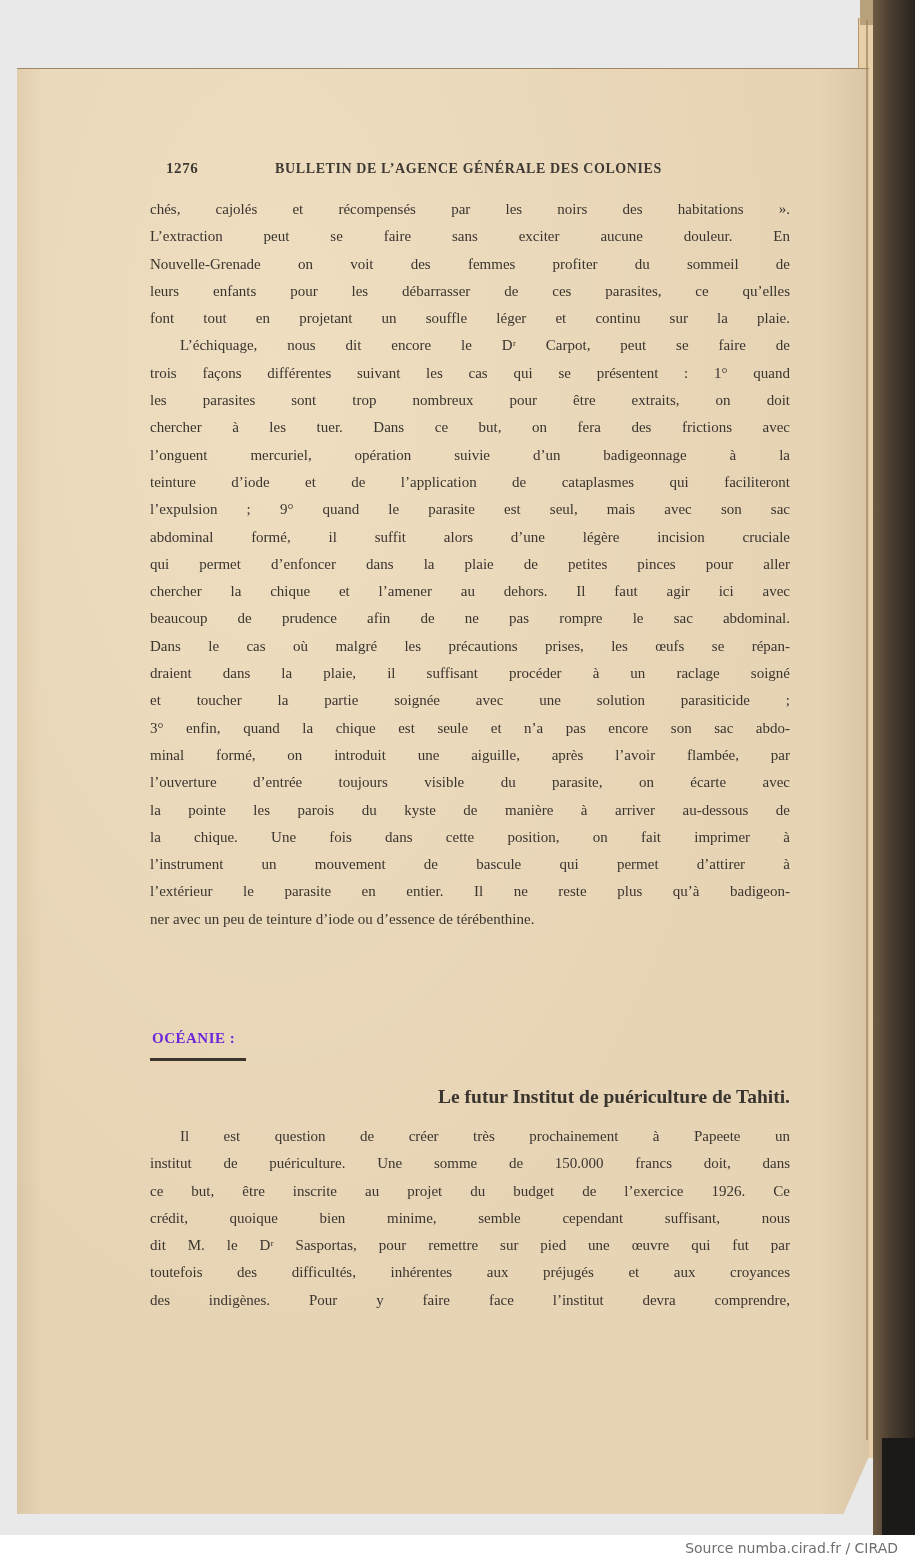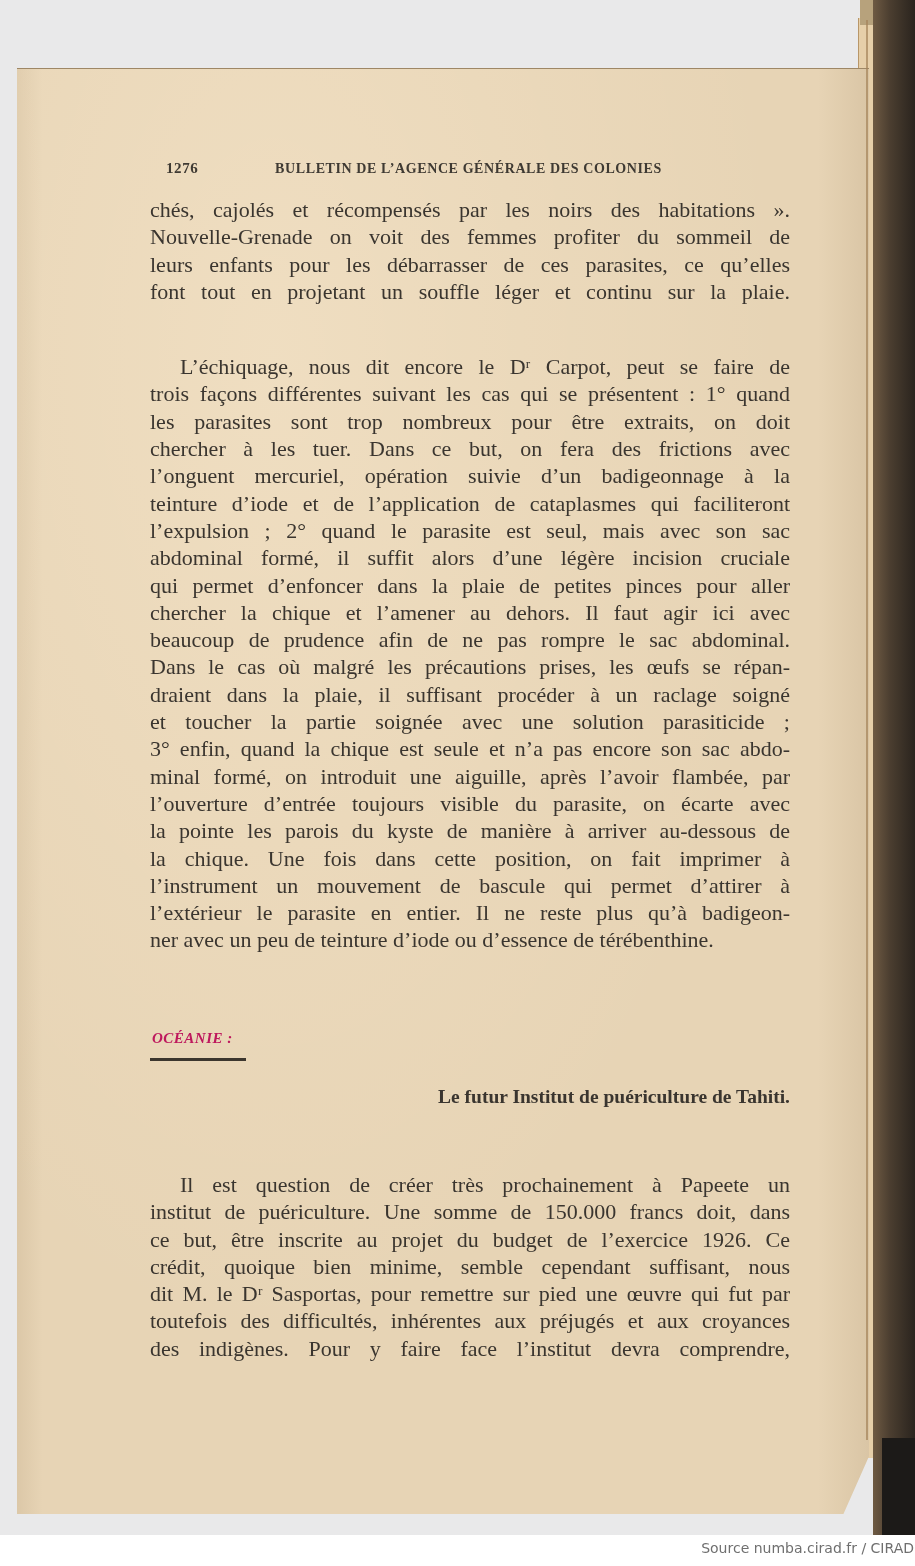--- a/index.html
+++ b/index.html
@@ -43,37 +43,37 @@
       background: #a4835a; opacity: 0.7;
     }
     .running-head {
       position: absolute; left: 166px; top: 160px; width: 640px;
       font-size: 14px; font-weight: bold; letter-spacing: 0.6px; color: #3f3a33;
       white-space: nowrap;
     }
     .running-head .pageno { display: inline-block; width: 105px; font-size: 15px; }
     .body-text {
       position: absolute; left: 150px; width: 640px; color: #3a352f;
-      font-size: 22px; line-height: 27.3px;
+      font-size: 15px; line-height: 27.3px;
     }
     .body-text .line { display: block; white-space: nowrap; text-align: justify; text-align-last: justify; }
-    .body-text .indent { padding-left: 30px; margin-top: 48px; }
+    .body-text .indent { padding-left: 30px; }
     .section-label {
       position: absolute; left: 152px; top: 1030px; font-size: 15px; font-weight: bold;
-      color: #be185d; letter-spacing: 0.5px; font-style: italic;
+      color: #6d28d9; letter-spacing: 0.5px;
     }
     .section-rule {
       position: absolute; left: 150px; top: 1058px; width: 96px; height: 3px; background: #3c362e;
     }
     .article-title {
       position: absolute; left: 150px; top: 1086px; width: 640px; text-align: right;
       font-size: 19.5px; font-weight: bold; color: #3a352f;
     }
     .source-credit {
-      position: absolute; right: 1px; top: 1540px;
+      position: absolute; right: 17px; top: 1540px;
       font-family: "DejaVu Sans", sans-serif; font-size: 14px; color: #6f6f6f;
     }
     .para1 { top: 196px; }
     .para2 { top: 1123px; }
   </style>
 </head>
 <body>
 
 <div class="scan-bg"></div>
 <div class="page-under"></div>
@@ -83,30 +83,31 @@
 <div class="page"></div>
 <div class="gutter-line"></div>
 
 <div class="running-head">
   <span class="pageno">1276</span>
   <span>BULLETIN DE L’AGENCE GÉNÉRALE DES COLONIES</span>
 </div>
 
 <div class="body-text para1">
   <span class="line">chés, cajolés et récompensés par les noirs des habitations ».</span>
+  <span class="line">L’extraction peut se faire sans exciter aucune douleur. En</span>
   <span class="line">Nouvelle-Grenade on voit des femmes profiter du sommeil de</span>
   <span class="line">leurs enfants pour les débarrasser de ces parasites, ce qu’elles</span>
   <span class="line">font tout en projetant un souffle léger et continu sur la plaie.</span>
   <span class="line indent">L’échiquage, nous dit encore le Dʳ Carpot, peut se faire de</span>
   <span class="line">trois façons différentes suivant les cas qui se présentent : 1° quand</span>
   <span class="line">les parasites sont trop nombreux pour être extraits, on doit</span>
   <span class="line">chercher à les tuer. Dans ce but, on fera des frictions avec</span>
   <span class="line">l’onguent mercuriel, opération suivie d’un badigeonnage à la</span>
   <span class="line">teinture d’iode et de l’application de cataplasmes qui faciliteront</span>
-  <span class="line">l’expulsion ; 2° quand le parasite est seul, mais avec son sac</span>
+  <span class="line">l’expulsion ; 9° quand le parasite est seul, mais avec son sac</span>
   <span class="line">abdominal formé, il suffit alors d’une légère incision cruciale</span>
   <span class="line">qui permet d’enfoncer dans la plaie de petites pinces pour aller</span>
   <span class="line">chercher la chique et l’amener au dehors. Il faut agir ici avec</span>
   <span class="line">beaucoup de prudence afin de ne pas rompre le sac abdominal.</span>
   <span class="line">Dans le cas où malgré les précautions prises, les œufs se répan-</span>
   <span class="line">draient dans la plaie, il suffisant procéder à un raclage soigné</span>
   <span class="line">et toucher la partie soignée avec une solution parasiticide ;</span>
   <span class="line">3° enfin, quand la chique est seule et n’a pas encore son sac abdo-</span>
   <span class="line">minal formé, on introduit une aiguille, après l’avoir flambée, par</span>
   <span class="line">l’ouverture d’entrée toujours visible du parasite, on écarte avec</span>

